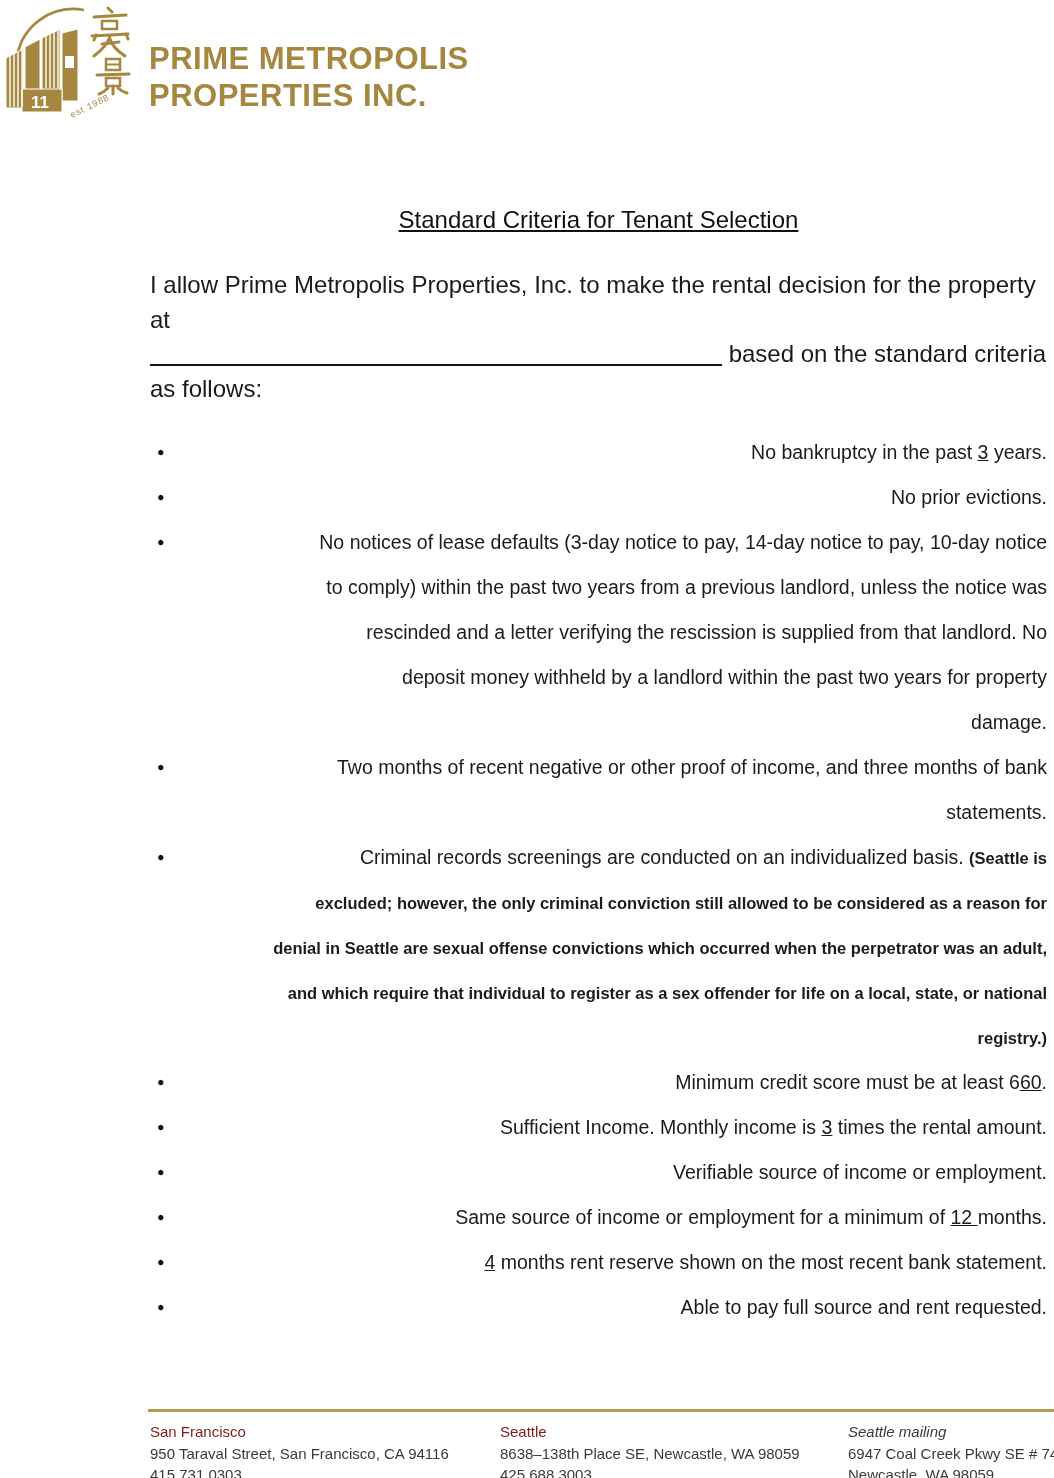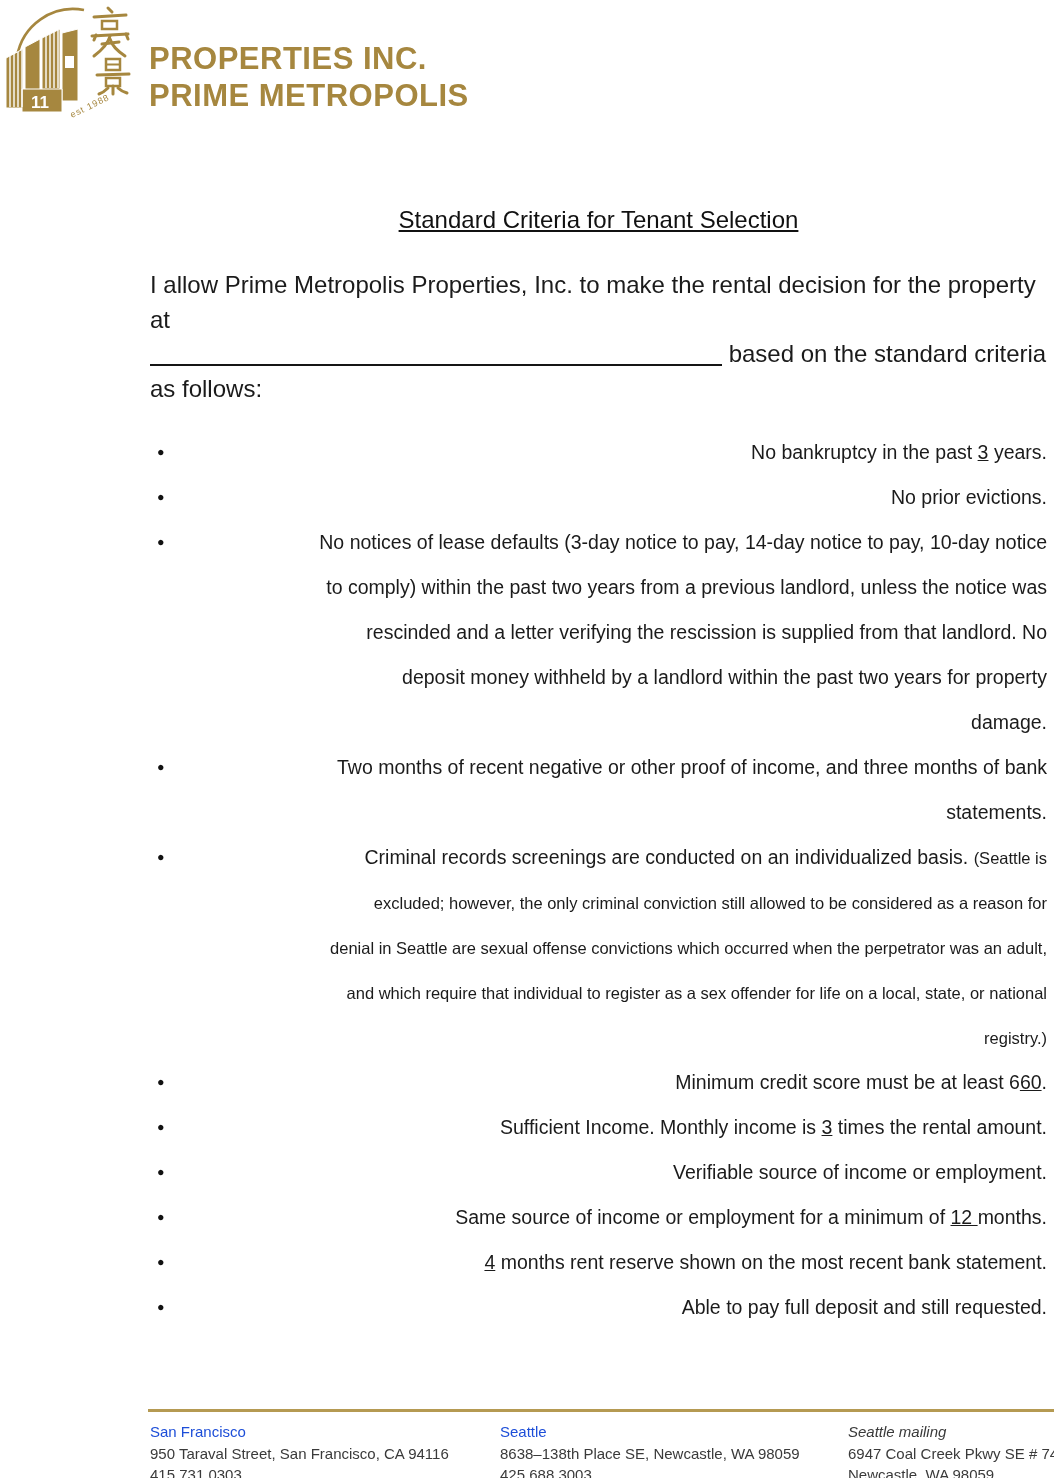--- a/index.html
+++ b/index.html
@@ -24,29 +24,29 @@
     display:inline-block;width:572px;height:18px;
     border-bottom:2px solid #151515;vertical-align:-4px;
   }
   ul.criteria{margin:24px 0 0 0;padding:0;list-style:none;font-size:19.5px;line-height:45px;text-align:right;}
   ul.criteria li{position:relative;padding-left:40px;}
   ul.criteria li::before{
     content:"\25CF";position:absolute;left:7px;top:0;
     font-size:12.5px;line-height:45px;color:#111;
   }
   span.u{text-decoration:underline;}
-  span.bs{font-weight:normal;font-size:16.5px;line-height:37px;margin-top:24px;}
+  span.bs{font-weight:bold;font-size:16.5px;line-height:37px;margin-top:24px;}
   
   .footer-rule{position:absolute;left:148px;top:1409px;width:906px;height:3px;background:#b59a52;}
   .offices{position:absolute;left:0;top:1421px;width:1054px;font-size:15px;line-height:21.5px;color:#3a3a3a;}
   .office{position:absolute;top:0;white-space:nowrap;}
   .office:nth-child(1){left:150px;}
   .office:nth-child(2){left:500px;}
   .office:nth-child(3){left:848px;}
-  .office .name{color:#1d4ed8;}
+  .office .name{color:#7f1d1d;}
   .office.italic .name{color:#3a3a3a;font-style:italic;}
 </style>
 </head>
 <body>
 
 <div class="page">
 
   <header>
     <svg class="logo-icon" width="132" height="130" viewBox="0 0 132 130">
       <g>
@@ -91,40 +91,40 @@
           <line x1="9" y1="5.5" x2="23" y2="5.5" stroke-width="2"></line>
           <line x1="0" y1="16" x2="32" y2="15"></line>
           <rect x="9" y="19" width="14" height="8" stroke-width="2.5"></rect>
           <line x1="16" y1="27" x2="16" y2="35"></line>
           <path d="M11 29 C8 32 5 34 2 35"></path>
           <path d="M21 29 C24 32 27 33 30 34"></path>
         </g>
       </g>
     </svg>
     <div class="wordmark">
+      <div>PRIME METROPOLIS</div>
       <div>PROPERTIES INC.</div>
-      <div>PRIME METROPOLIS</div>
     </div>
   </header>
 
   <main class="content">
     <h1 class="title">Standard Criteria for Tenant Selection</h1>
     <p class="intro" id="intro"><span>I allow Prime Metropolis Properties, Inc. to make the rental decision for the property at</span><br><span class="blank"></span><span> based on the standard criteria</span><br><span>as follows:</span></p>
     <ul class="criteria" id="criteria">
         <li><span>No bankruptcy in the past </span><span class="u">3</span><span> years.</span></li>
         <li><span>No prior evictions.</span></li>
         <li><span>No notices of lease defaults (3-day notice to pay, 14-day notice to pay, 10-day notice</span><br><span>to comply) within the past two years from a previous landlord, unless the notice was</span><br><span>rescinded and a letter verifying the rescission is supplied from that landlord. No</span><br><span>deposit money withheld by a landlord within the past two years for property</span><br><span>damage.</span></li>
         <li><span>Two months of recent negative or other proof of income, and three months of bank</span><br><span>statements.</span></li>
         <li><span>Criminal records screenings are conducted on an individualized basis. </span><span class="bs">(Seattle is</span><br><span class="bs">excluded; however, the only criminal conviction still allowed to be considered as a reason for</span><br><span class="bs">denial in Seattle are sexual offense convictions which occurred when the perpetrator was an adult,</span><br><span class="bs">and which require that individual to register as a sex offender for life on a local, state, or national</span><br><span class="bs">registry.)</span></li>
         <li><span>Minimum credit score must be at least 6</span><span class="u">60</span><span>.</span></li>
         <li><span>Sufficient Income. Monthly income is </span><span class="u">3</span><span> times the rental amount.</span></li>
         <li><span>Verifiable source of income or employment.</span></li>
         <li><span>Same source of income or employment for a minimum of </span><span class="u">12 </span><span>months.</span></li>
         <li><span class="u">4</span><span> months rent reserve shown on the most recent bank statement.</span></li>
-        <li><span>Able to pay full deposit and still requested.</span></li>
+        <li><span>Able to pay full source and rent requested.</span></li>
       </ul>
   </main>
 
   <footer>
     <div class="footer-rule"></div>
     <div class="offices" id="offices">
         <div class="office">
           <div class="name">San Francisco</div>
           <div>950 Taraval Street, San Francisco, CA 94116</div>
           <div>415.731.0303</div>

